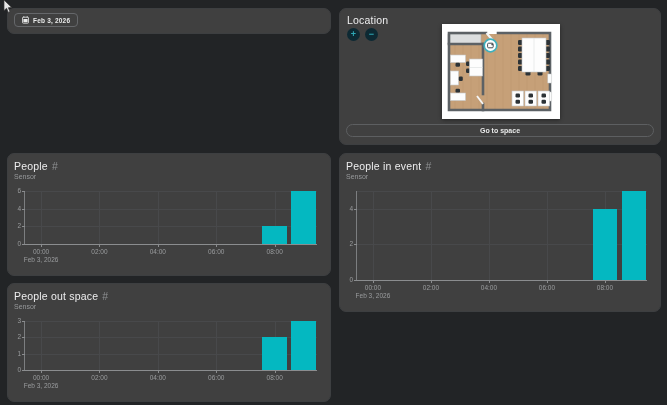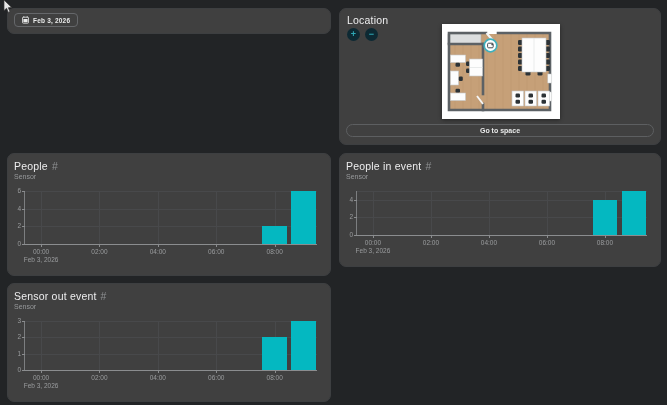--- a/index.html
+++ b/index.html
@@ -36,21 +36,21 @@
   .go-btn{
     position:absolute;left:6px;right:6px;bottom:7px;height:13px;background:transparent;
     border:1px solid #5d5f61;border-radius:7px;color:#e9eaea;font-size:7px;font-weight:bold;
     font-family:inherit;cursor:pointer;line-height:1;
   }
   
   .chart-card .chart-title{position:absolute;left:6px;top:6px;font-size:10.5px;color:#ededee;letter-spacing:.2px;}
   .chart-card .hash{color:#8e9092;margin-left:4px;}
   .chart-card .chart-subtitle{position:absolute;left:6px;top:19px;font-size:7px;color:#97999b;}
   .card-people{left:7px;top:153px;width:324px;height:123px;}
-  .card-inevent{left:339px;top:153px;width:322px;height:114px;}
+  .card-inevent{left:339px;top:153px;width:322px;height:159px;}
   .card-outevent{left:7px;top:283px;width:324px;height:119px;}
   .plot{
     position:absolute;left:16px;right:13px;top:37px;bottom:30px;
     border-left:1px solid #7c7e80;border-bottom:1px solid #8b8d8f;
   }
   .hgrid{position:absolute;left:0;right:0;height:1px;background:#48494b;}
   .vgrid{position:absolute;top:0;bottom:0;width:1px;background:#48494b;}
   .ytick{position:absolute;right:100%;width:3px;height:1px;background:#8b8d8f;}
   .xtick{position:absolute;top:100%;width:1px;height:3px;background:#8b8d8f;}
   .ylabel{position:absolute;right:calc(100% + 4px);transform:translateY(-50%);font-size:6.5px;color:#9a9c9e;line-height:1;}
@@ -250,21 +250,21 @@
         <div class="vgrid" style="left: 85.5%;"></div>
         <div class="xtick" style="left: 85.5%;"></div>
         <div class="xlabel" style="left: 85.5%;">08:00</div>
         <div class="bar" style="left: 81.25%; width: 8.5%; height: 80%; background: rgb(4, 184, 193);"></div>
         <div class="bar" style="left: 91.25%; width: 8.5%; height: 100%; background: rgb(4, 184, 193);"></div>
       </div>
   </div>
 
   <div class="card chart-card card-outevent">
     <div class="chart-title">
-      <span>Sensor out event</span><span class="hash">#</span>
+      <span>People out space</span><span class="hash">#</span>
     </div>
     <div class="chart-subtitle">Sensor</div>
     <div class="plot">
         <div class="hgrid" style="top: 0px;"></div>
         <div class="ytick" style="top: 100%;"></div>
         <div class="ylabel" style="top: 100%;">0</div>
         <div class="hgrid" style="top: 66.6667%;"></div>
         <div class="ytick" style="top: 66.6667%;"></div>
         <div class="ylabel" style="top: 66.6667%;">1</div>
         <div class="hgrid" style="top: 33.3333%;"></div>

